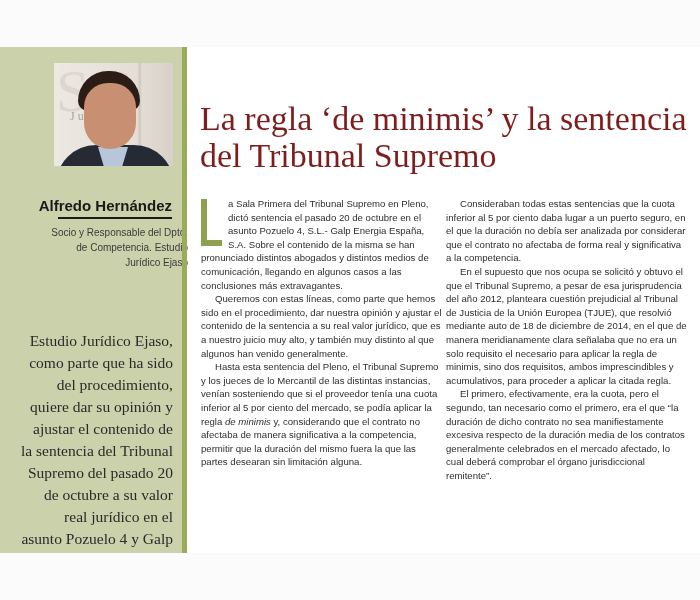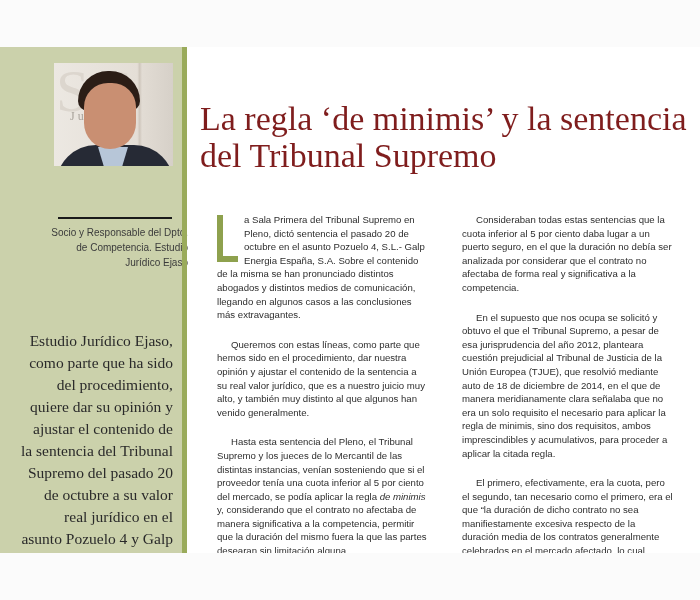--- a/index.html
+++ b/index.html
@@ -14,21 +14,21 @@
   .photo .hair { position:absolute; left:24px; top:8px; width:62px; height:40px; border-radius:30px 30px 10px 10px; background:#2b1d16; }
   .photo .face { position:absolute; left:30px; top:20px; width:52px; height:66px; border-radius:24px 24px 26px 26px; background:#c98f72; }
   .photo .suit { position:absolute; left:2px; top:82px; width:118px; height:40px; border-radius:40px 40px 0 0; background:#262a35; }
   .photo .shirt { position:absolute; left:44px; top:84px; width:30px; height:30px; background:#b7c6d8; clip-path:polygon(0 0,100% 0,70% 100%,30% 100%); }
   .author-name { position:absolute; left:20px; top:150px; width:152px; text-align:right; font-weight:bold; font-size:15px; color:#1a1a1a; }
   .author-rule { position:absolute; left:58px; top:170px; width:114px; height:2px; background:#1a1a1a; }
   .author-role { position:absolute; left:46px; top:178px; width:142px; text-align:right; font-size:10px; line-height:15px; color:#3b3b3b; }
   .pullquote { position:absolute; left:20px; top:283px; width:153px; text-align:right; font-family:"Liberation Serif", serif; font-size:15.5px; line-height:22px; color:#2a2a2a; }
   .headline { position:absolute; left:200px; top:53px; width:490px; font-family:"Liberation Serif", serif; font-size:34px; line-height:37px; color:#7f1d1d; margin:0; font-weight:normal; }
   .col { position:absolute; top:150px; width:243px; font-size:9.6px; line-height:13.6px; color:#2e2e2e; }
-  .col p { margin:16px; text-indent:14px; }
+  .col p { margin:0; text-indent:14px; }
   .col p.first { text-indent:0; }
   .col-left { left:201px; }
   .col-right { left:446px; }
   .dropcap { float:left; width:21px; height:47px; margin:2px 6px 0 0; position:relative; }
   .dropcap .v { position:absolute; left:0; top:0; width:6px; height:47px; background:#8ea14e; }
   .dropcap .h { position:absolute; left:0; top:41px; width:21px; height:6px; background:#8ea14e; }
   .bottom-band { position:absolute; left:0; top:553px; width:700px; height:47px; background:#fbfbfb; }
   em { font-style:italic; }
 </style>
 </head>
@@ -40,20 +40,21 @@
 
   <div class="sidebar">
     <div class="photo">
       <div class="bg-letters">SC</div>
       <div class="bg-sub">Ju</div>
       <div class="suit"></div>
       <div class="shirt"></div>
       <div class="hair"></div>
       <div class="face"></div>
     </div>
+    <div class="author-name">Alfredo Hernández</div>
     <div class="author-rule"></div>
     <div class="author-role">Socio y Responsable del Dpto. de Competencia. Estudio Jurídico Ejaso</div>
     <div class="pullquote">Estudio Jurídico Ejaso, como parte que ha sido del procedimiento, quiere dar su opinión y ajustar el contenido de la sentencia del Tribunal Supremo del pasado 20 de octubre a su valor real jurídico en el asunto Pozuelo 4 y Galp Energia España</div>
   </div>
   <div class="sidebar-stripe"></div>
 
   <h1 class="headline">La regla ‘de minimis’ y la sentencia del Tribunal Supremo</h1>
 
   <div class="col col-left">
     <p class="first">

